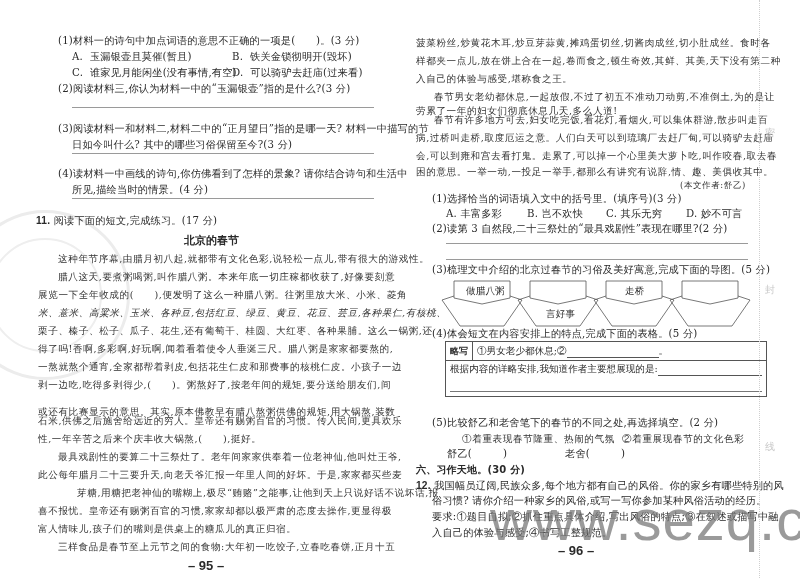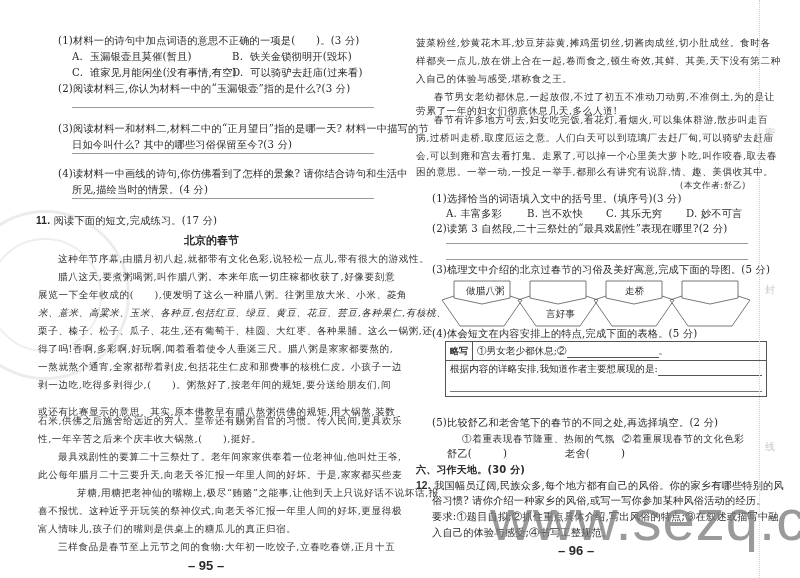--- a/index.html
+++ b/index.html
@@ -58,21 +58,21 @@
   <div class="line para" style="left:38px;top:324px;">栗子、榛子、松子、瓜子、花生,还有葡萄干、桂圆、大红枣、各种果脯。这么一锅粥,还</div>
   <div class="line para" style="left:38px;top:342px;">得了吗!香啊,多彩啊,好玩啊,闻着看着使令人垂涎三尺。腊八粥是家家都要熬的,</div>
   <div class="line para" style="left:38px;top:360px;">一熬就熬个通宵,全家都帮着剥皮,包括花生仁皮和那费事的核桃仁皮。小孩子一边</div>
   <div class="line para" style="left:38px;top:378px;">剥一边吃,吃得多剥得少,(　　)。粥熬好了,按老年间的规矩,要分送给朋友们,间</div>
   <div class="line para" style="left:38px;top:405px;">或还有比赛显示的意思。其实,原本佛教早有腊八熬粥供佛的规矩,用大锅熬,装数</div>
   <div class="line para" style="left:38px;top:414px;">石米,供佛之后施舍给远近的穷人。皇帝还有赐粥百官的习惯。传入民间,更具欢乐</div>
   <div class="line para" style="left:38px;top:432px;">性,一年辛苦之后来个庆丰收大锅熬,(　　),挺好。</div>
   <div class="line para" style="left:58px;top:450px;">最具戏剧性的要算二十三祭灶了。老年间家家供奉着一位老神仙,他叫灶王爷,</div>
   <div class="line para" style="left:38px;top:468px;">此公每年腊月二十三要升天,向老天爷汇报一年里人间的好坏。于是,家家都买些麦</div>
   <div class="line para" style="left:38px;top:486px;margin-left:39px;">芽糖,用糖把老神仙的嘴糊上,极尽“贿赂”之能事,让他到天上只说好话不说坏话,报</div>
-  <div class="line para" style="left:38px;top:504px;">喜不报忧。这种近乎开玩笑的祭神仪式,向老天爷汇报一年里人间的好坏,更显得极</div>
+  <div class="line para" style="left:38px;top:504px;">喜不报忧。皇帝还有赐粥百官的习惯,家家却都以极严肃的态度去操作,更显得极</div>
   <div class="line para" style="left:38px;top:522px;">富人情味儿,孩子们的嘴则是供桌上的糖瓜儿的真正归宿。</div>
 
   <div class="line para" style="left:58px;top:540px;">三样食品是春节至上元节之间的食物:大年初一吃饺子,立春吃春饼,正月十五</div>
 
   <div class="pagenum" style="left:188px;top:558px;">– 95 –</div>
 </div>
 
 <div class="page page-right"></div>
 
 <div class="line para" style="left:416px;top:36px;">菠菜粉丝,炒黄花木耳,炒豆芽蒜黄,摊鸡蛋切丝,切酱肉成丝,切小肚成丝。食时各</div>

